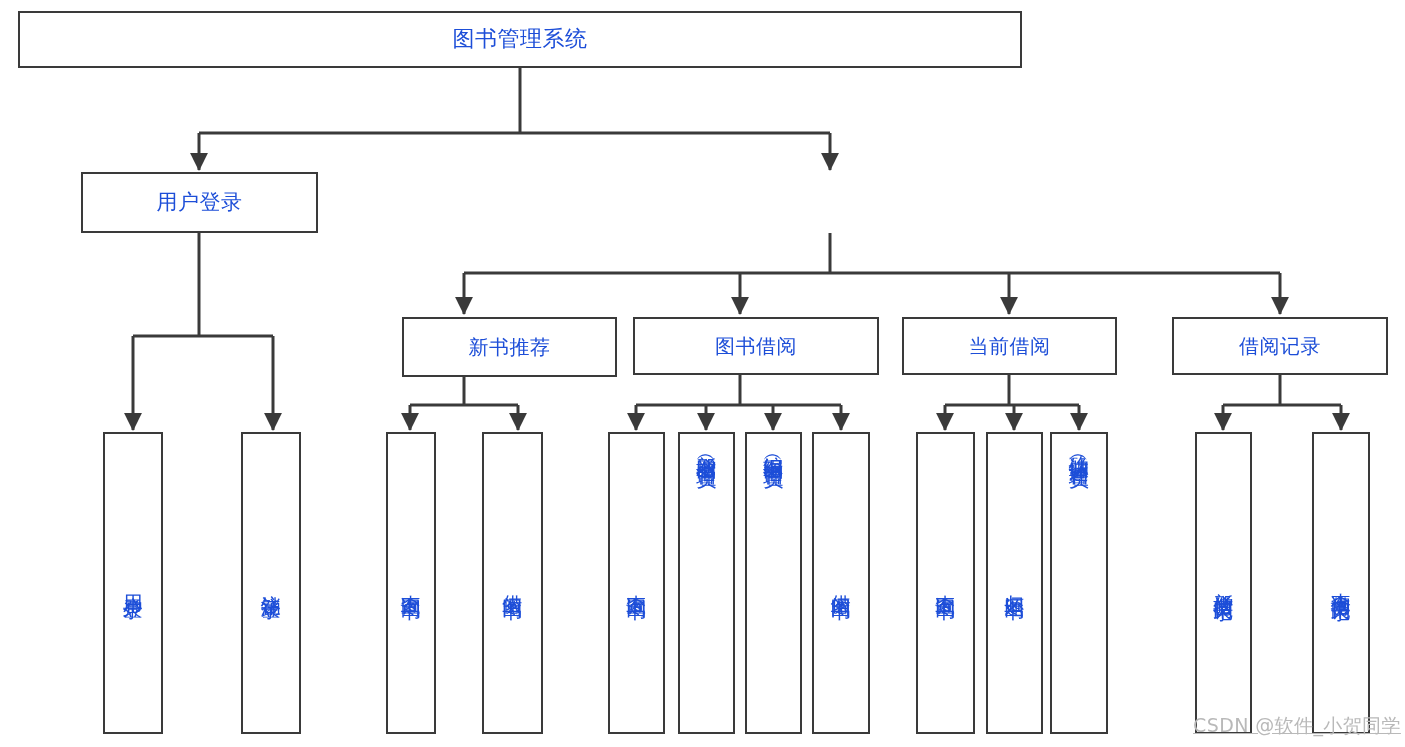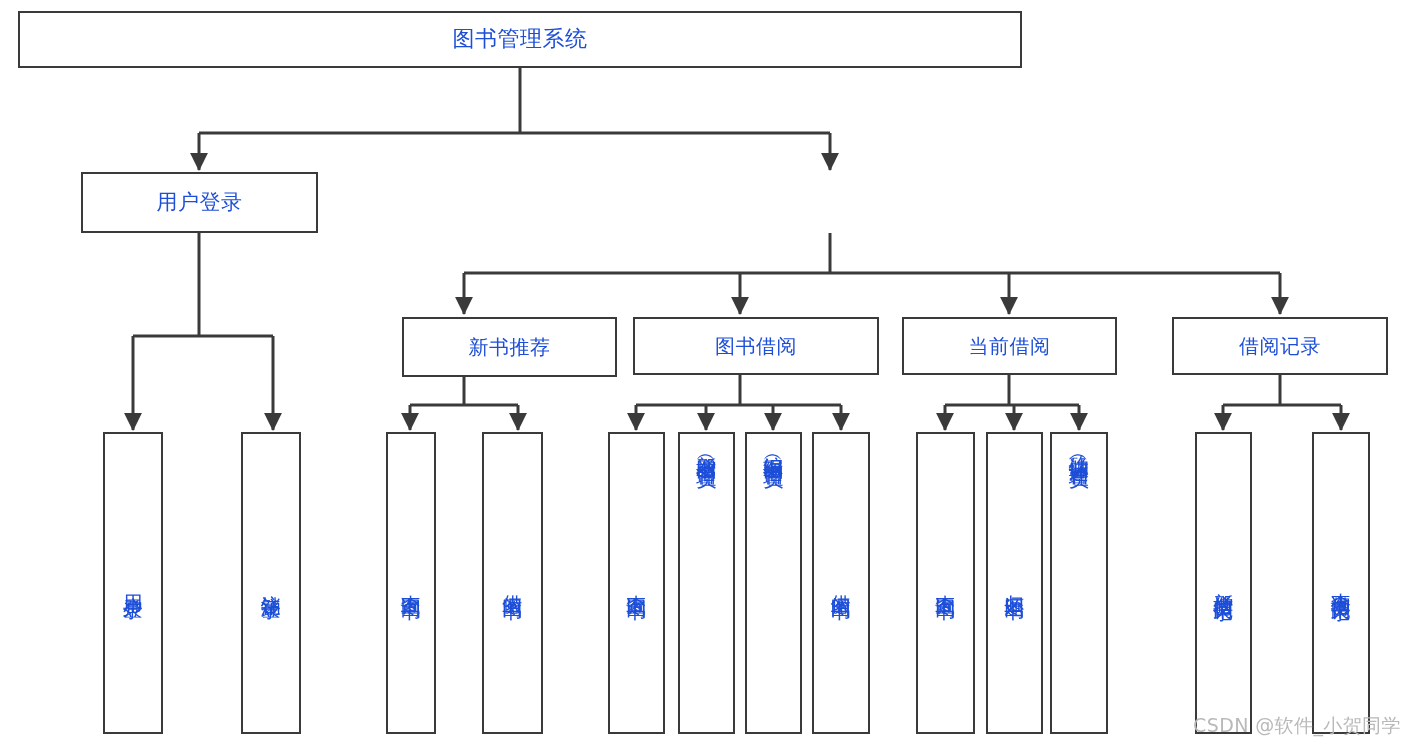--- a/index.html
+++ b/index.html
@@ -211,15 +211,15 @@
     <span class="node-label">确认归还（管理员）</span>
   </div>
 
   <div class="node-box node-leaf leaf-centered" style="left:1195px; top:432px; width:57px; height:302px;">
     <span class="node-label">新增借阅记录</span>
   </div>
   <div class="node-box node-leaf leaf-centered" style="left:1312px; top:432px; width:58px; height:302px;">
     <span class="node-label">查询借阅记录</span>
   </div>
 
-  <div class="watermark" style="left:1193px; top:713px;">CSDN @软件_小贺同学</div>
+  <div class="watermark" style="left:1193px; top:713px;text-decoration:underline;">CSDN @软件_小贺同学</div>
 
 </div>
 
 </body></html>

